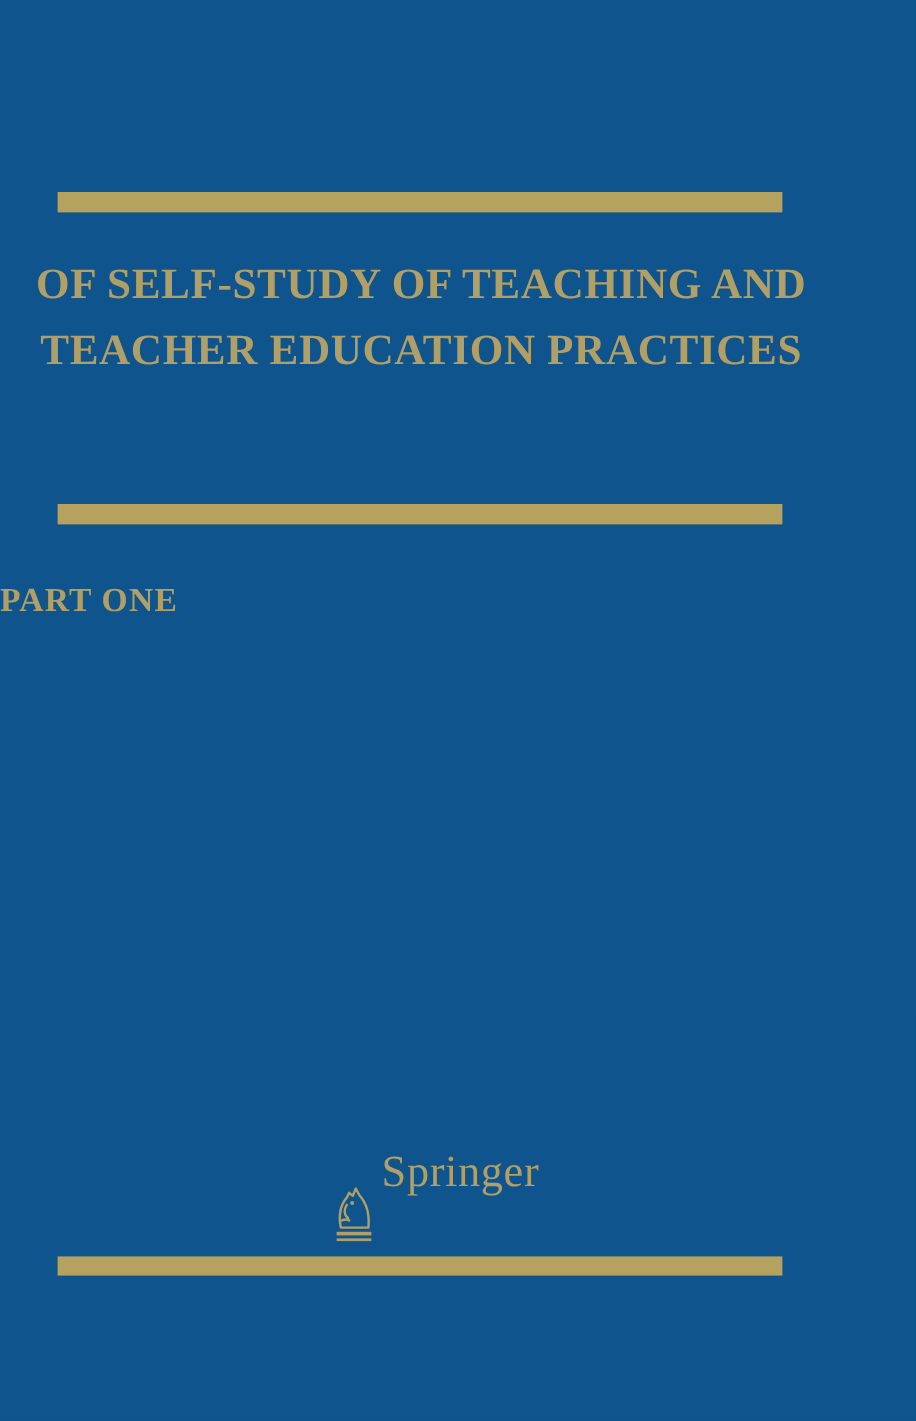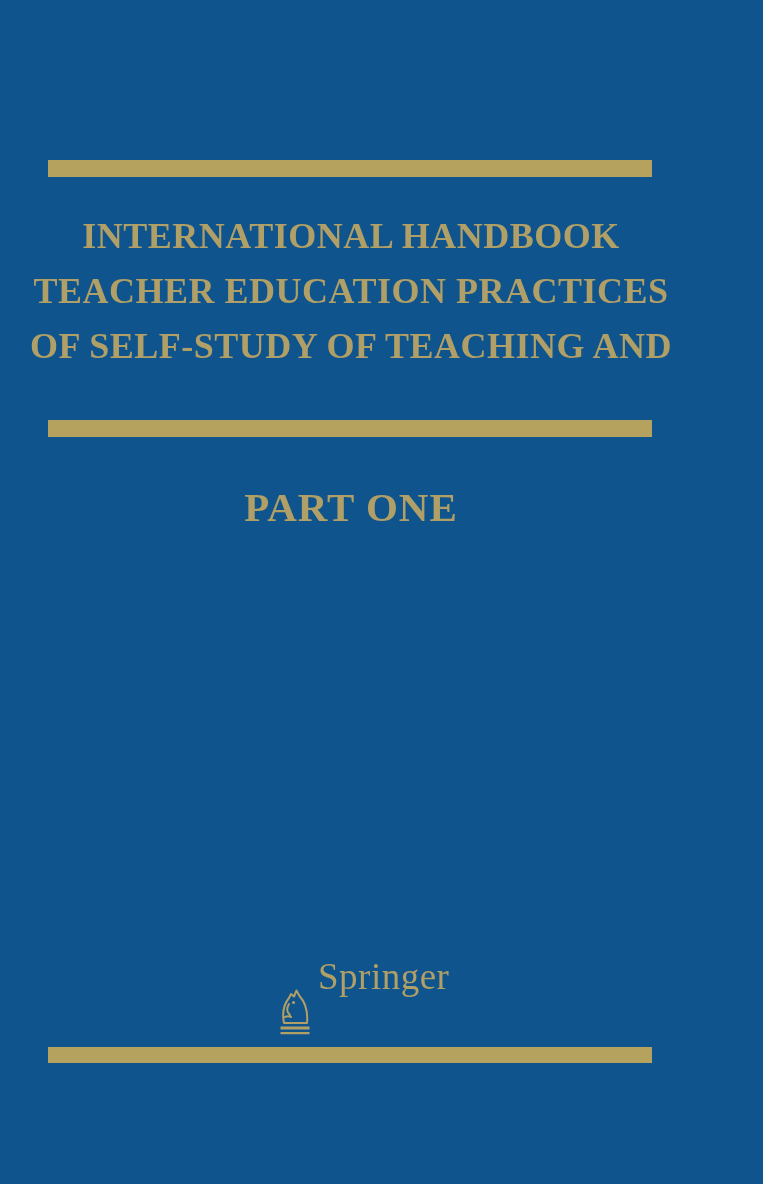--- a/index.html
+++ b/index.html
@@ -38,23 +38,23 @@
     font-size: 36px;
     font-weight: 700;
     line-height: 55px;
     letter-spacing: 0.5px;
   }
   .title-line { display: block; white-space: nowrap; }
   .part-label {
     position: absolute;
     top: 487px; left: 0;
     width: 702px;
-    text-align: center;
+    text-align: left;
     color: var(--gold-text);
-    font-size: 41px;
+    font-size: 28px;
     font-weight: 700;
     line-height: 1;
     letter-spacing: 1px;
   }
   .publisher-mark {
     position: absolute;
     top: 986px; left: 277px;
     width: 36px; height: 50px;
   }
   .publisher-name {
@@ -69,23 +69,22 @@
   }
 </style>
 </head>
 <body>
 
 <div class="cover">
 
   <div class="bar bar-top"></div>
 
   <h1 class="title">
-    <span class="title-line">INTERNATIONAL HANDBOOK</span>
+    <span class="title-line">OF SELF-STUDY OF TEACHING AND</span>
     <span class="title-line">TEACHER EDUCATION PRACTICES</span>
-    <span class="title-line">OF SELF-STUDY OF TEACHING AND</span>
   </h1>
 
   <div class="bar bar-middle"></div>
 
   <div class="part-label">PART ONE</div>
 
   <svg class="publisher-mark" viewBox="0 0 72 100" aria-hidden="true">
     <g fill="none" stroke="#b09f66" stroke-width="4" stroke-linecap="round" stroke-linejoin="round">
 
       <path d="M14 74 C 10 54 14 36 24 24 L 28 16 L 34 21 L 39 9 L 45 20 C 56 32 62 52 60 74 Z"></path>

